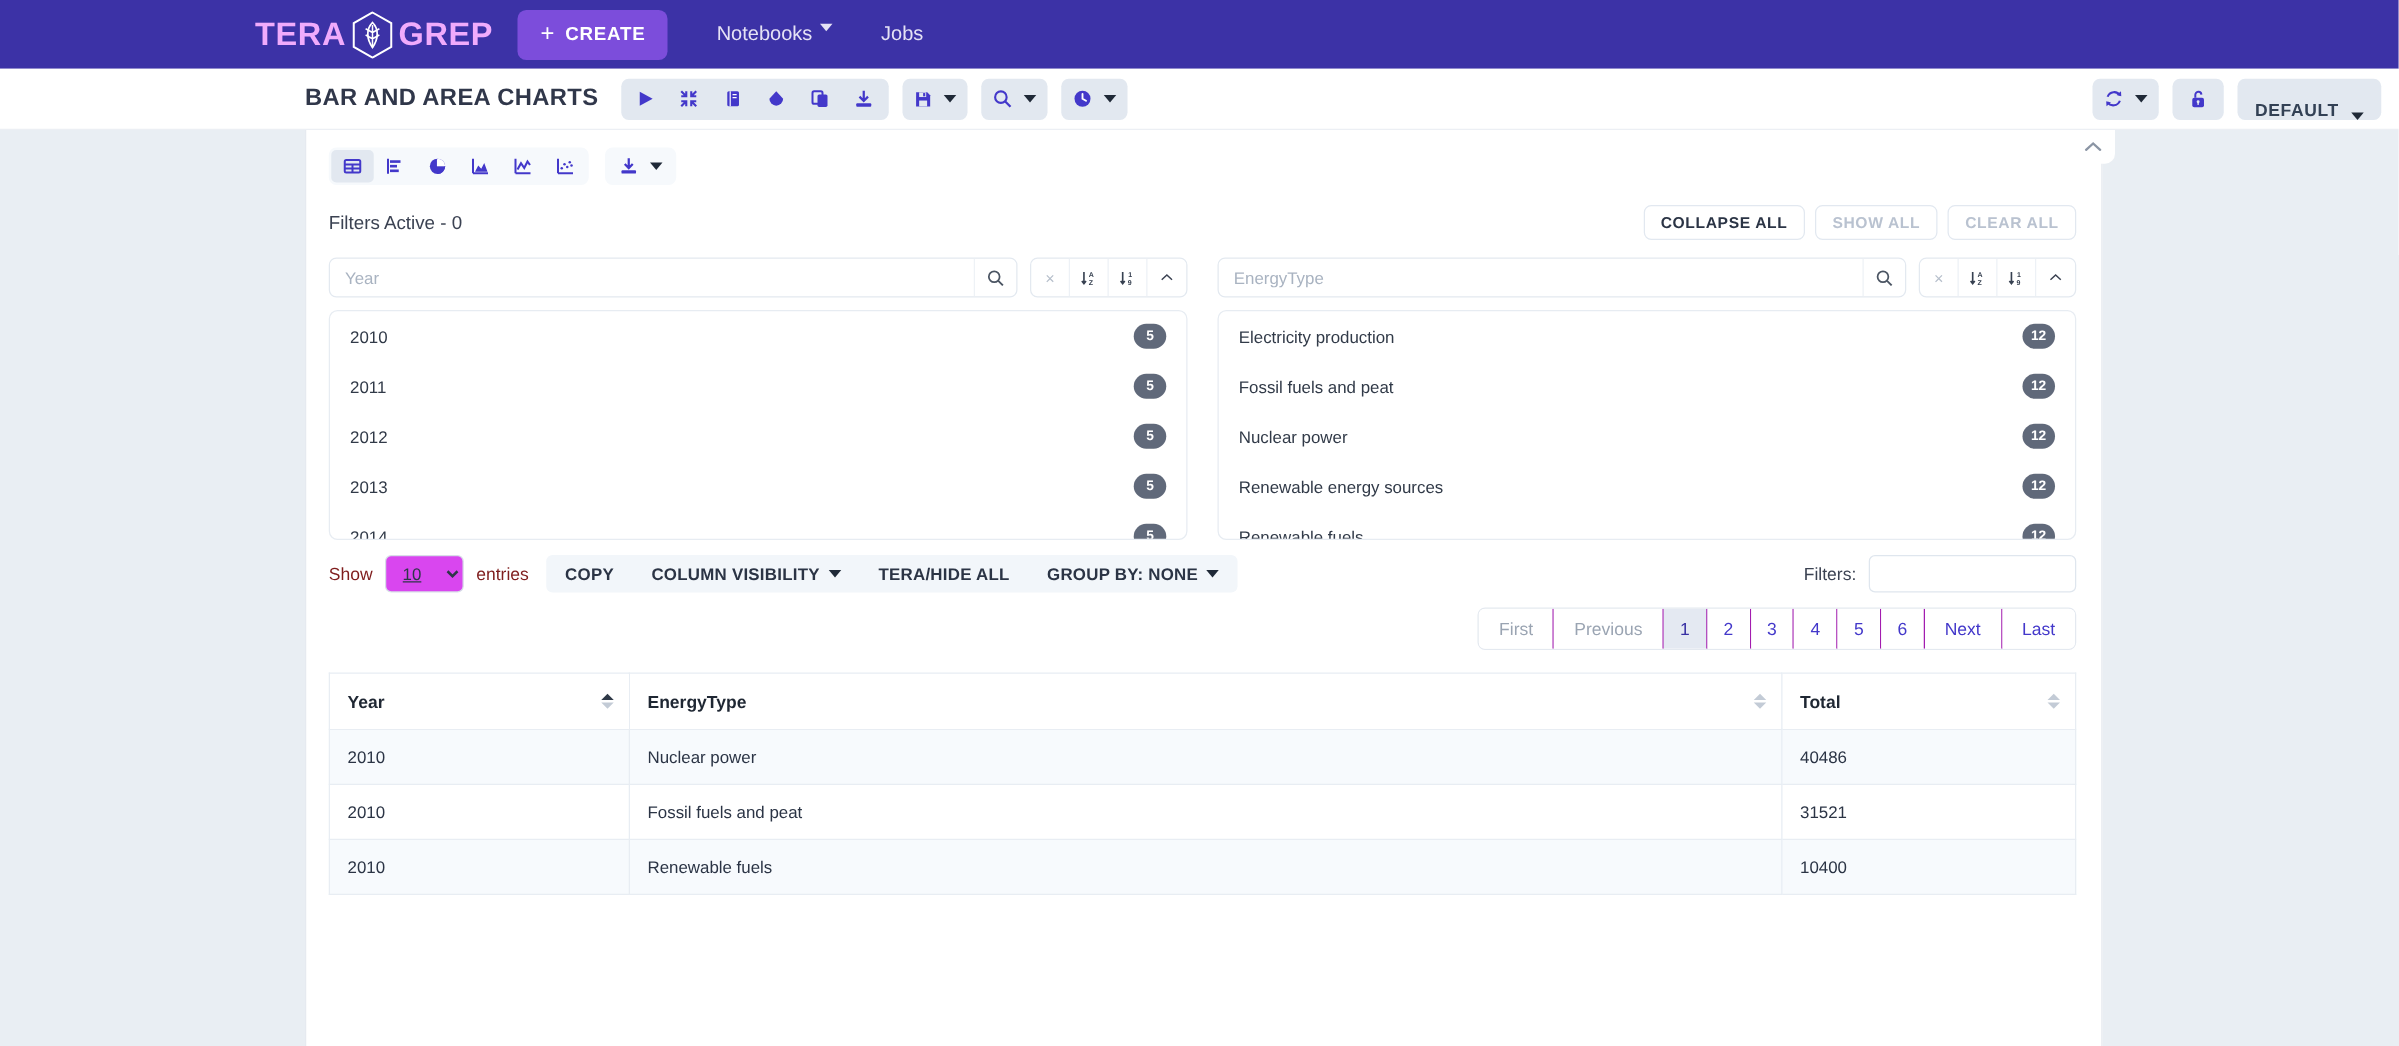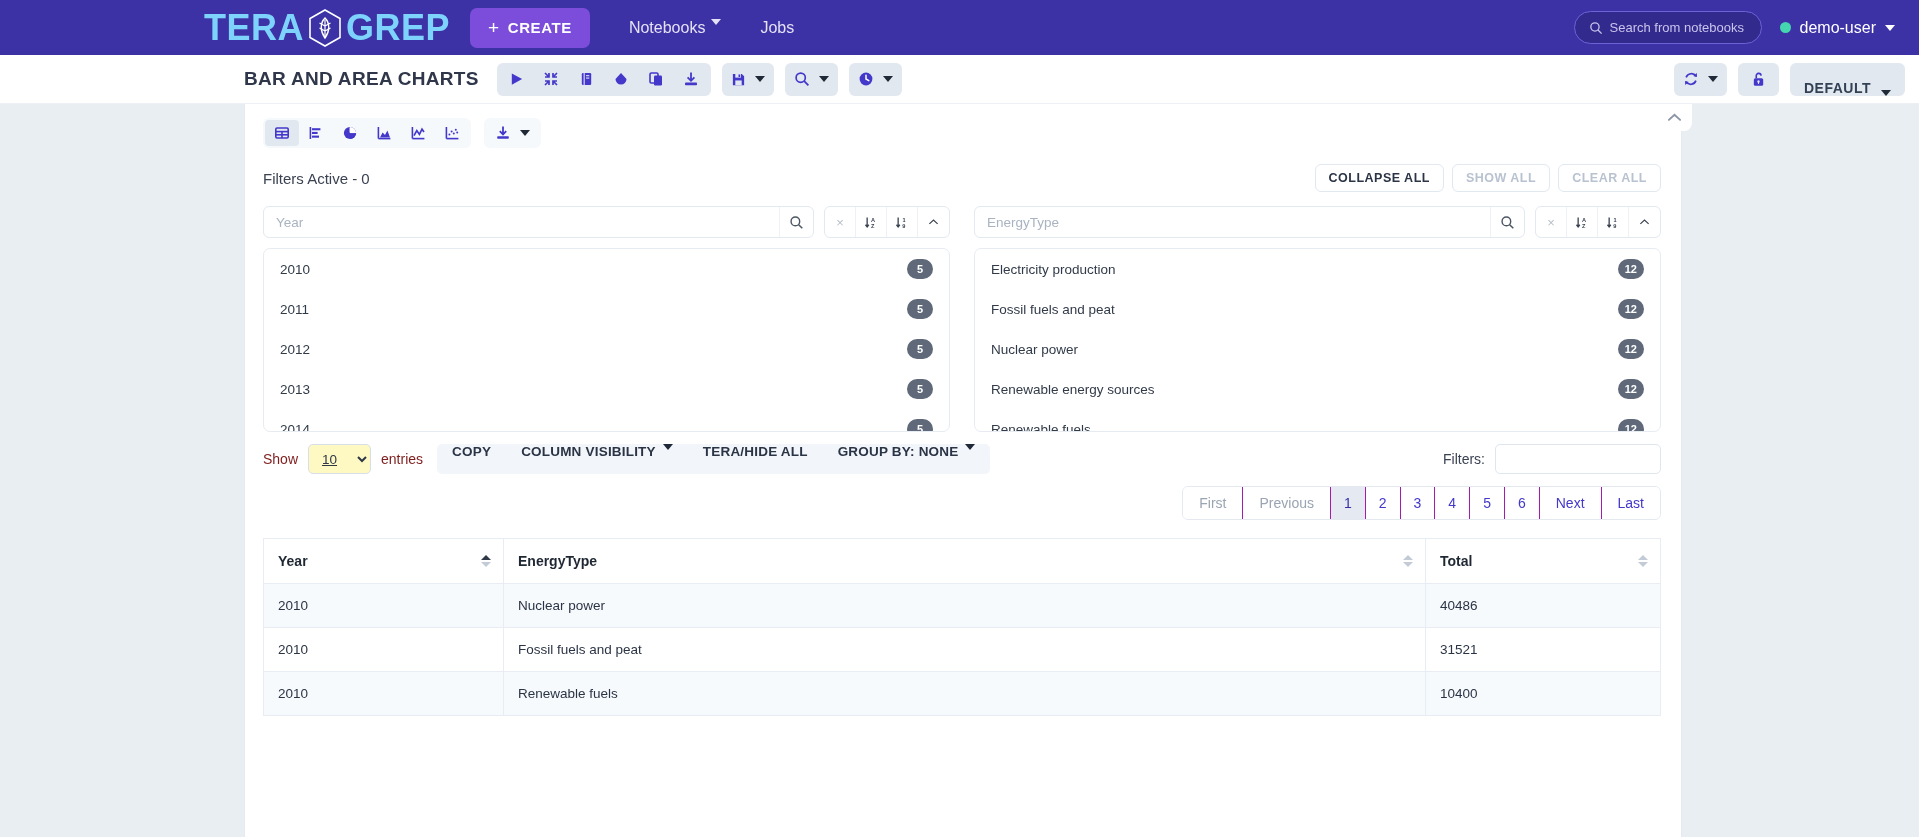--- a/index.html
+++ b/index.html
@@ -16,21 +16,21 @@
   
   .topnav {
     height: 55px; background: #3c32a6; display: flex; align-items: center;
     padding: 0 24px; position: relative;
   }
   .brand {
     display: flex; align-items: center; margin-left: 180px;
     color: #fff; letter-spacing: 1px;
   }
   .brand-text {
-    font-size: 36px; font-weight: 700; color:#7dd3fc; letter-spacing: 0.5px;
+    font-size: 26px; font-weight: 700; color:#f0abfc; letter-spacing: 0.5px;
     font-family: "Liberation Sans", sans-serif;
   }
   .brand-logo { margin: 0 4px; display:flex; align-items:center; }
   .create-btn {
     margin-left: 20px; background: #7c4ddb; color: #fff; border: none;
     border-radius: 7px; height: 40px; padding: 0 18px;
     font-size: 15px; font-weight: 700; letter-spacing: 0.6px;
     display: flex; align-items: center; gap: 8px; cursor: pointer;
   }
   .create-plus { font-size: 19px; font-weight: 400; line-height: 1; }
@@ -174,29 +174,29 @@
     margin-left: auto; background: #60697a; color: #fff; border-radius: 11px;
     min-width: 26px; height: 20px; font-size: 11px; font-weight: 700;
     display: flex; align-items: center; justify-content: center; padding: 0 7px;
   }
 
   
   .tctl-row { display: flex; align-items: center; padding: 12px 20px 0 18px; }
   .show-lbl { font-size: 14px; color: #7f1d1d; }
   .entries-sel {
     margin: 0 10px; border: 1px solid #d7dee7; border-radius: 5px; height: 30px;
-    padding: 0 9px; font-size: 13.5px; color: #2d3748; background: #fef9c3;
+    padding: 0 9px; font-size: 13.5px; color: #2d3748; background: #d946ef;
     font-family: "Liberation Sans", sans-serif; cursor: pointer; text-decoration: underline;
   }
   .tctl-group {
     display: flex; align-items: center; background: #f2f6fa; border-radius: 5px;
     height: 30px; margin-left: 14px;
   }
   .tctl-btn {
-    padding: 0 15px; height: 100%; display: flex; align-items: flex-start; gap: 7px;
+    padding: 0 15px; height: 100%; display: flex; align-items: center; gap: 7px;
     font-size: 13.5px; font-weight: 700; color: #2b3445; cursor: pointer;
     letter-spacing: 0.2px;
   }
   .search-wrap { margin-left: auto; display: flex; align-items: center; gap: 10px; }
   .search-lbl { font-size: 14px; color: #3b4252; }
   .search-inp {
     border: 1px solid #dfe6ee; border-radius: 5px; height: 30px; width: 166px;
     padding: 0 9px; font-size: 13.5px; outline: none;
     font-family: "Liberation Sans", sans-serif;
   }
@@ -260,34 +260,20 @@
     </button>
 
     <div class="nav-link">
       <span>Notebooks</span>
       <span class="caret"></span>
     </div>
     <div class="nav-link">
       <span>Jobs</span>
     </div>
 
-    <div class="nav-right">
-      <div class="nav-search">
-        <svg width="14" height="14" viewBox="0 0 16 16">
-          <circle cx="6.8" cy="6.8" r="4.7" fill="none" stroke="#c9c4ec" stroke-width="1.5"></circle>
-          <line x1="10.3" y1="10.3" x2="14.4" y2="14.4" stroke="#c9c4ec" stroke-width="1.5"></line>
-        </svg>
-        <span>Search from notebooks</span>
-      </div>
-      <div class="user">
-        <span class="dot"></span>
-        <span>demo-user</span>
-        <span class="caret"></span>
-      </div>
-    </div>
   </div>
 
   <div class="toolbar">
     <div class="nb-title">BAR AND AREA CHARTS</div>
 
     <div class="btn-group">
       <div class="tb-btn">
         <svg width="15" height="16" viewBox="0 0 16 16">
             <polygon points="3,2 14,8 3,14" fill="#4338ca"></polygon>
           </svg>

